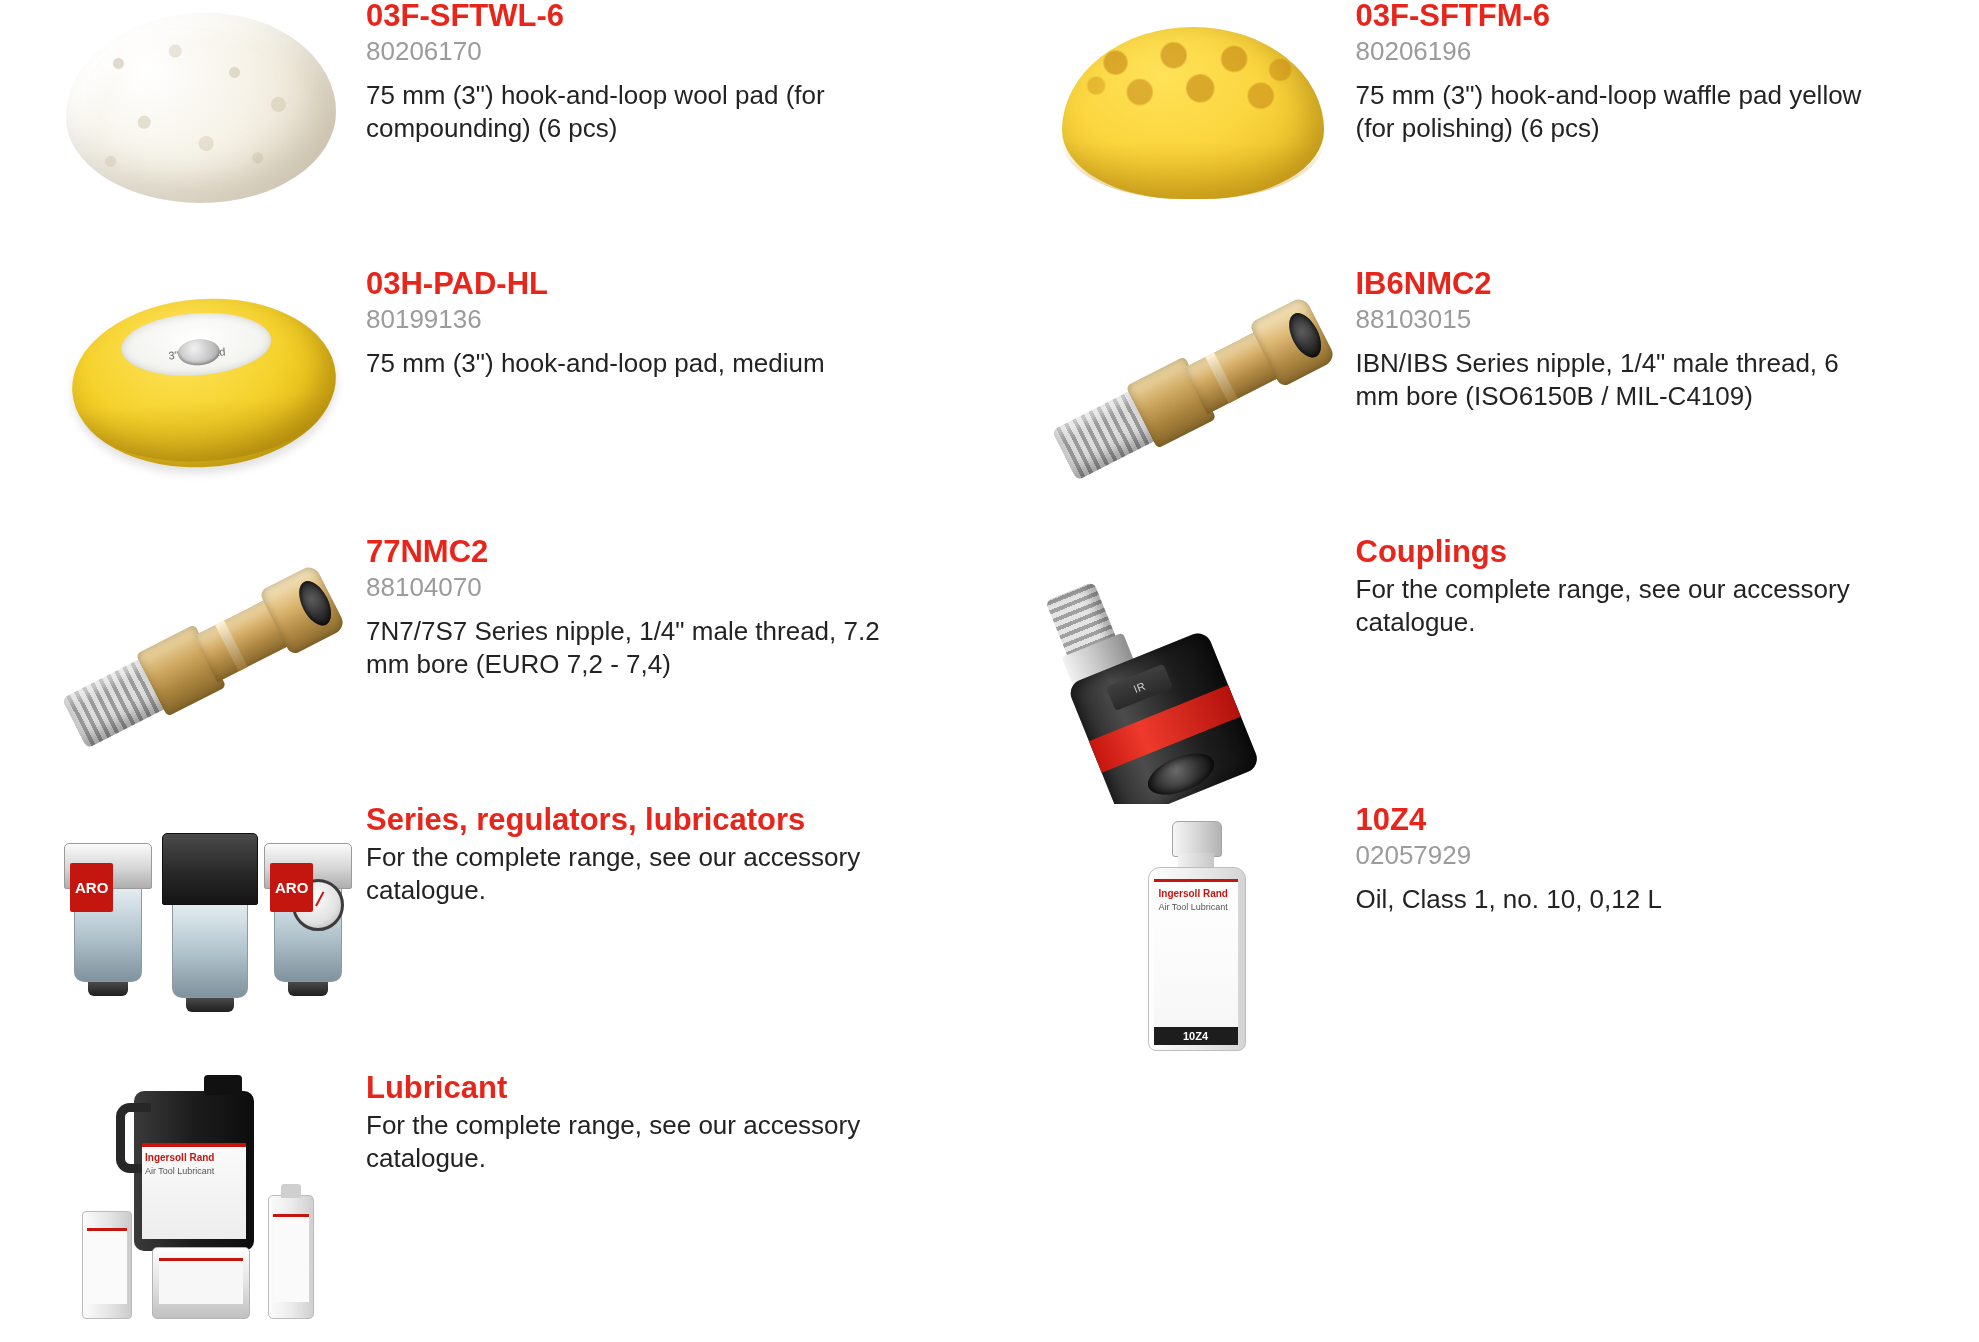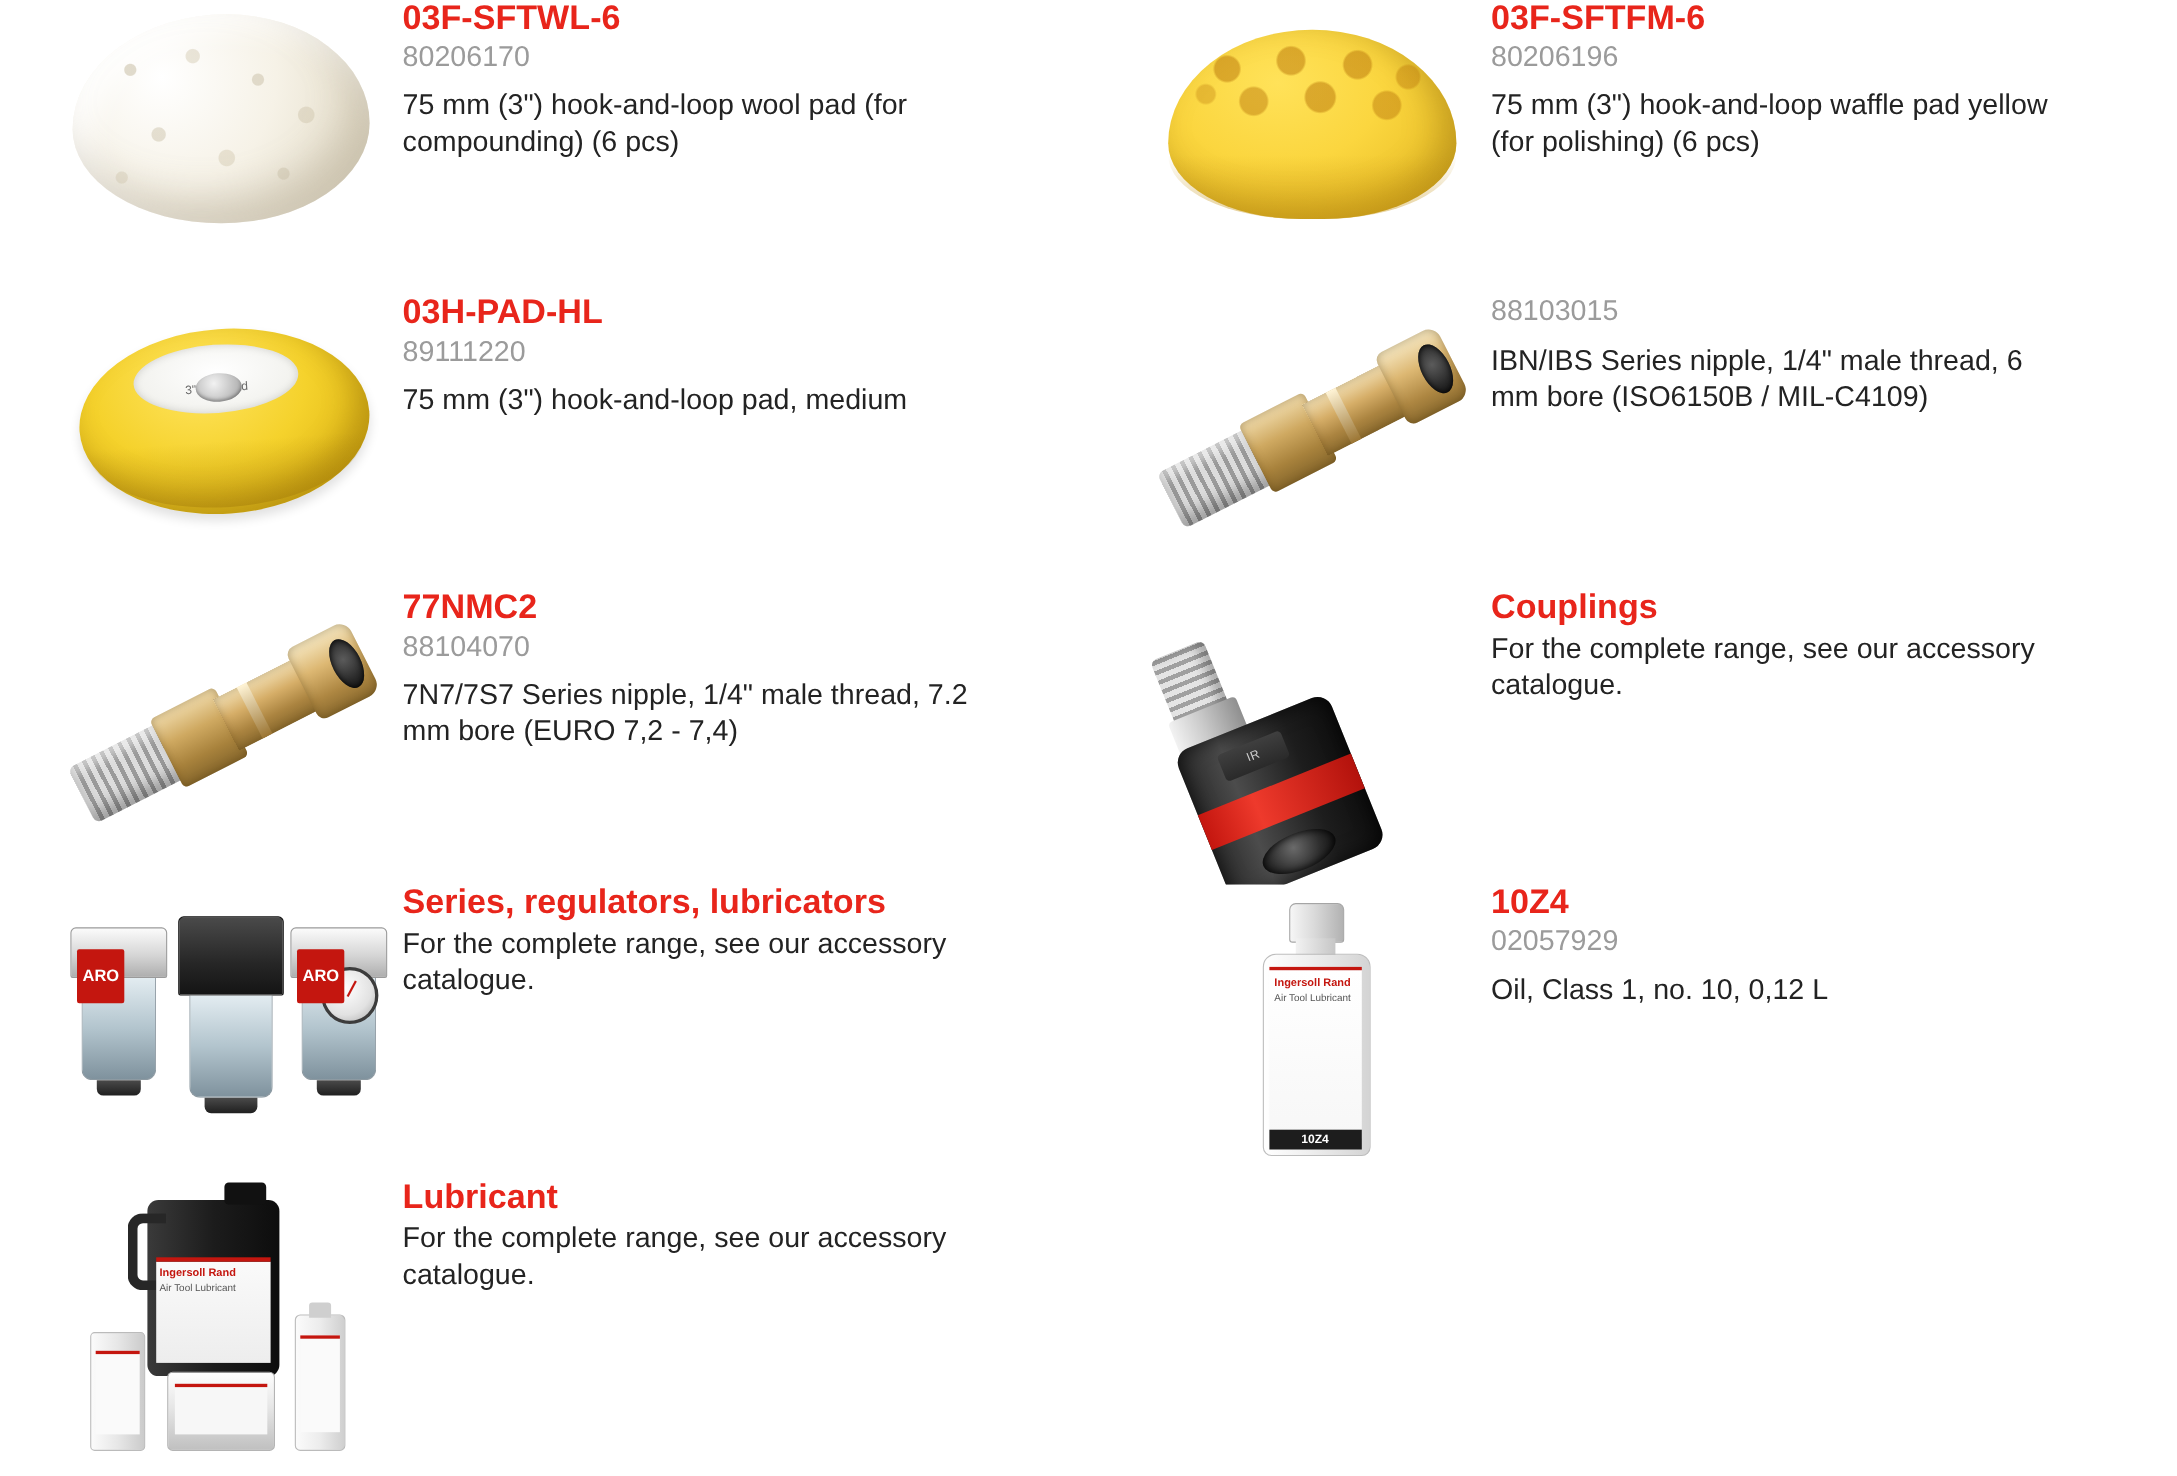--- a/index.html
+++ b/index.html
@@ -398,39 +398,40 @@
           <div class="label">
               <span>3" Disc Pad</span>
             </div>
           <div class="hub"></div>
           <div class="rim"></div>
         </div>
       </div>
     </div>
     <div class="info">
       <div class="sku">03H-PAD-HL</div>
-      <div class="partno">89111220</div>
+      <div class="partno">80199136</div>
       <div class="desc">75 mm (3") hook-and-loop pad, medium</div>
     </div>
   </div>
 
   <div class="entry">
     <div class="thumb">
       <div class="art">
         <div class="nipple">
           <div class="thread"></div>
             <div class="hex"></div>
             <div class="body"></div>
           <div class="groove"></div>
             <div class="tip"></div>
             <div class="bore"></div>
         </div>
       </div>
     </div>
     <div class="info">
+      <div class="sku">IB6NMC2</div>
       <div class="partno">88103015</div>
       <div class="desc">IBN/IBS Series nipple, 1/4" male thread, 6 mm bore (ISO6150B / MIL-C4109)</div>
     </div>
   </div>
 
   <div class="entry wide">
     <div class="thumb">
       <div class="art">
         <div class="nipple">
           <div class="thread"></div>

